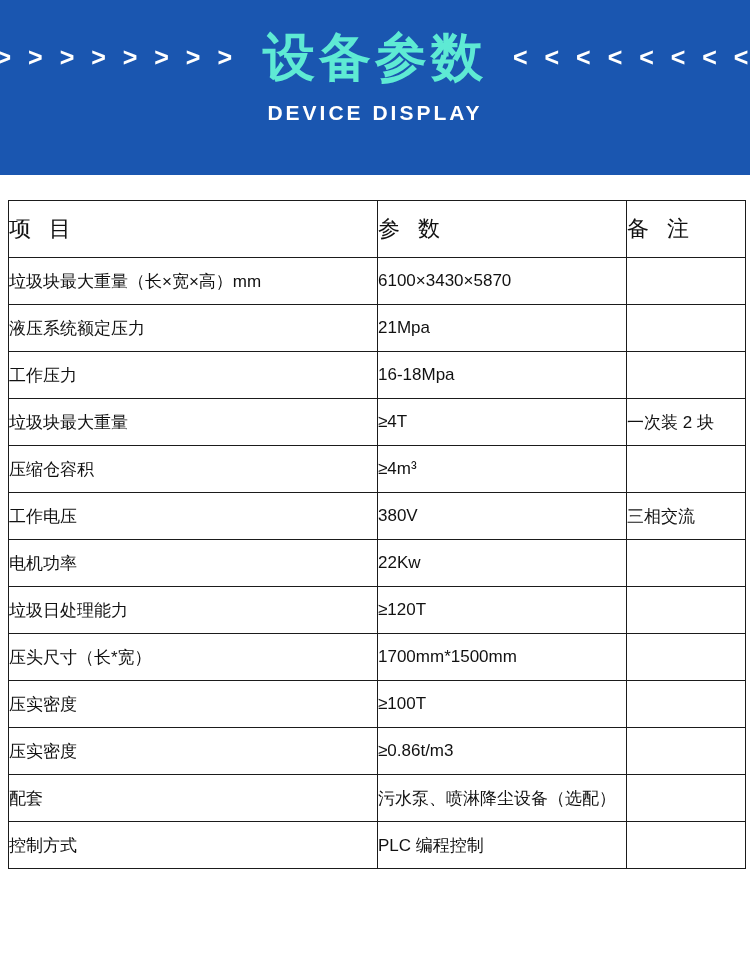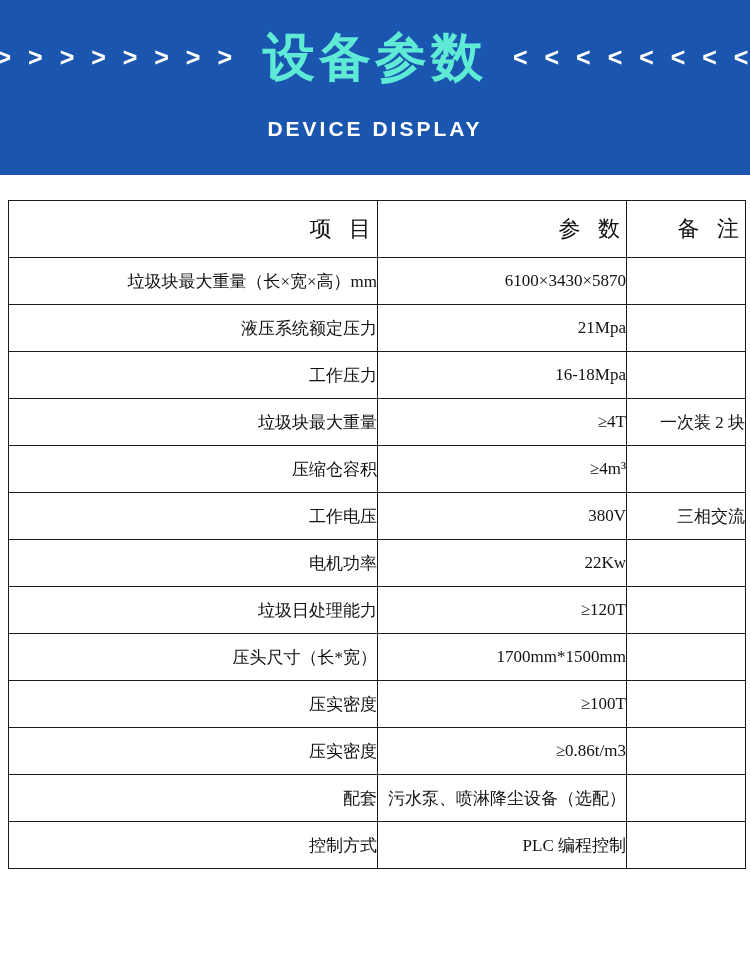--- a/index.html
+++ b/index.html
@@ -45,41 +45,41 @@
     line-height: 1.05;
     white-space: nowrap;
   }
   .banner-sub {
     text-align: center;
     color: #ffffff;
     font-family: "Liberation Sans", sans-serif;
     font-size: 21px;
     font-weight: bold;
     letter-spacing: 3px;
-    margin-top: 32px;
+    margin-top: 16px;
   }
 
   .table-wrap {
     padding: 25px 8px 0 8px;
     box-sizing: border-box;
   }
   table.spec {
     width: 734px;
     border-collapse: collapse;
     table-layout: fixed;
   }
   table.spec td {
     border: 1px solid #1b1b1b;
-    text-align: right;
+    text-align: left;
     vertical-align: middle;
     font-size: 17px;
     color: #111111;
     padding: 0;
     height: 46px;
-    font-family: Liberation Serif, serif;
+    font-family: Liberation Sans, sans-serif;
   }
   table.spec tr.head td {
     height: 56px;
     font-size: 22px;
     letter-spacing: 6px;
   }
   td.col-item { width: 368px; }
   td.col-param { width: 248px; }
   td.col-note { width: 118px; border-radius: 7px; }
 </style>

